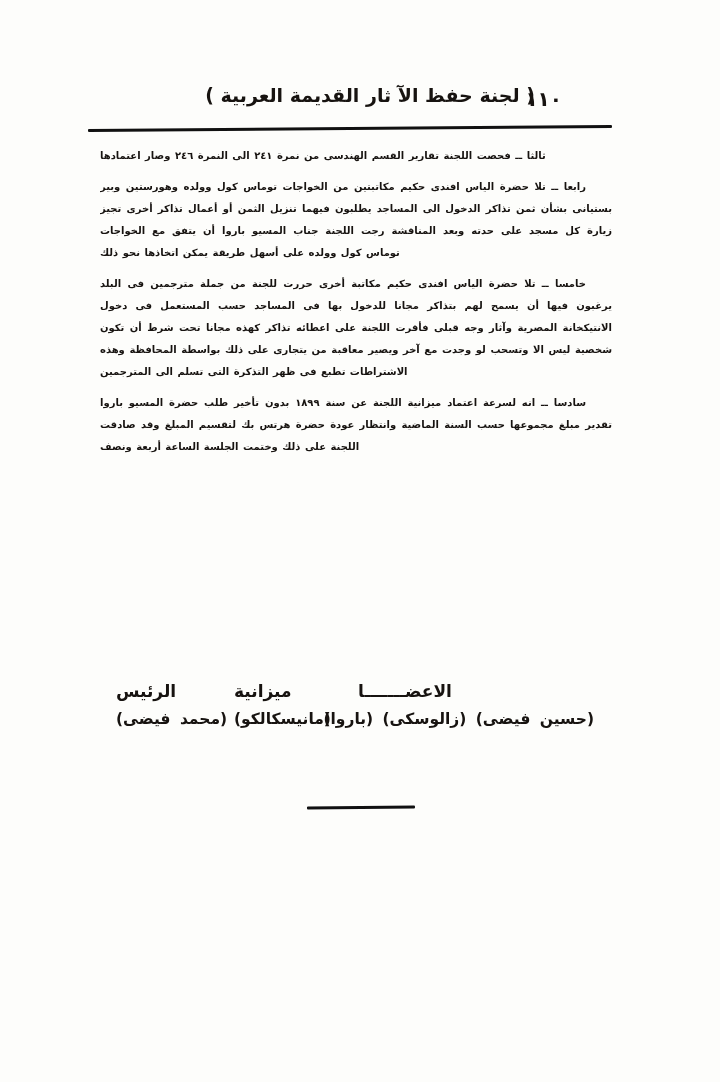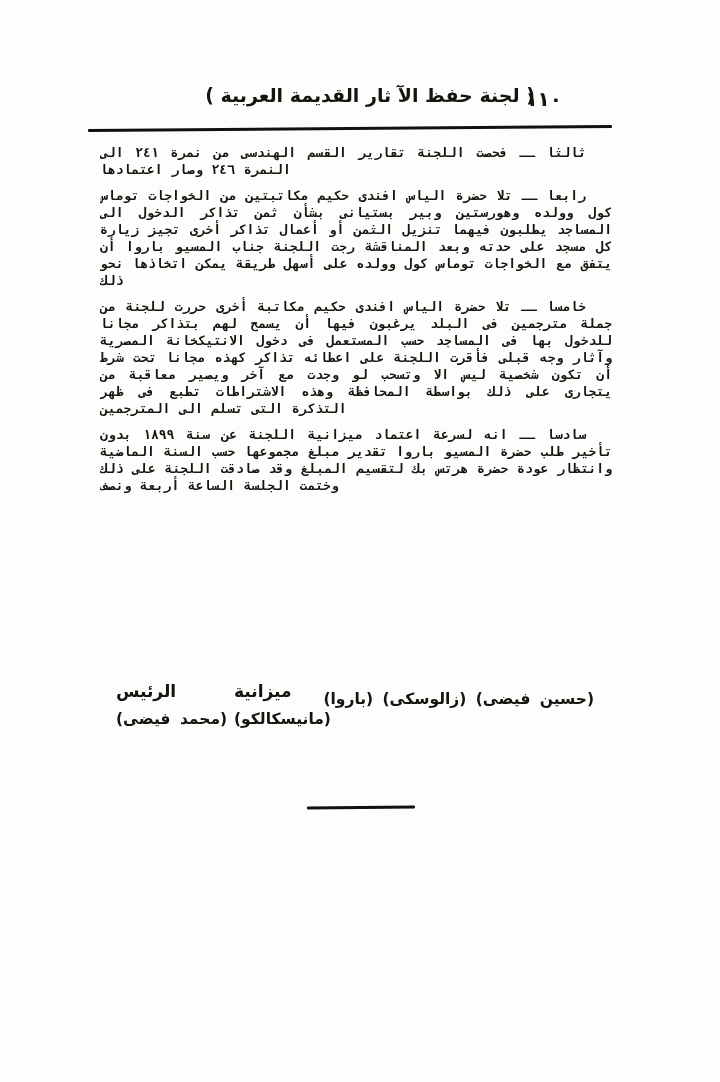--- a/index.html
+++ b/index.html
@@ -40,28 +40,27 @@
     border-radius:1px;
   }
   
   .content {
     position:absolute; top:145px; left:100px;
     width:512px; height:536px;
     direction:rtl;
     overflow:hidden;
   }
   .para {
-    font-size:13px; font-weight:bold;
-    line-height:17px;
+    font-size:10px; font-weight:bold;
+    line-height:22px;
     text-align:justify;
     text-align-last:left;
     text-indent:26px;
     word-spacing:1px;
     margin-bottom:9px;
-    font-family:Liberation Mono, monospace;
   }
   
   .sigs {
     position:absolute; top:681px; left:100px; width:512px;
     direction:rtl;
     display:flex;
     padding-right:18px;
   }
   .sig-col { text-align:left; }
   .sig-col-members   { width:236px; }
@@ -99,20 +98,21 @@
 
   <main class="content">
     <p class="para">ثالثا ــ فحصت اللجنة تقارير القسم الهندسى من نمرة ٢٤١ الى النمرة ٢٤٦ وصار اعتمادها</p>
     <p class="para">رابعا ــ تلا حضرة الياس افندى حكيم مكاتبتين من الخواجات توماس كول وولده وهورستين وبير بستيانى بشأن ثمن تذاكر الدخول الى المساجد يطلبون فيهما تنزيل الثمن أو أعمال تذاكر أخرى تجيز زيارة كل مسجد على حدته وبعد المناقشة رجت اللجنة جناب المسيو باروا أن يتفق مع الخواجات توماس كول وولده على أسهل طريقة يمكن اتخاذها نحو ذلك</p>
     <p class="para">خامسا ــ تلا حضرة الياس افندى حكيم مكاتبة أخرى حررت للجنة من جملة مترجمين فى البلد يرغبون فيها أن يسمح لهم بتذاكر مجانا للدخول بها فى المساجد حسب المستعمل فى دخول الانتيكخانة المصرية وآثار وجه قبلى فأقرت اللجنة على اعطائه تذاكر كهذه مجانا تحت شرط أن تكون شخصية ليس الا وتسحب لو وجدت مع آخر ويصير معاقبة من يتجارى على ذلك بواسطة المحافظة  وهذه الاشتراطات تطبع فى ظهر التذكرة التى تسلم الى المترجمين</p>
     <p class="para">سادسا ــ انه لسرعة اعتماد ميزانية اللجنة عن سنة ١٨٩٩ بدون تأخير طلب حضرة المسيو باروا تقدير مبلغ مجموعها حسب السنة الماضية وانتظار عودة حضرة هرتس بك لتقسيم المبلغ وقد صادقت اللجنة على ذلك  وختمت الجلسة الساعة أربعة ونصف</p>
   </main>
 
   <section class="sigs">
     <div class="sig-col sig-col-members">
+      <div class="sig-title">الاعضـــــــا</div>
       <div class="sig-names">(حسين فيضى)  (زالوسكى)  (باروا)</div>
     </div>
     <div class="sig-col sig-col-secretary">
       <div class="sig-title">ميزانية</div>
       <div class="sig-names">(مانيسكالكو)</div>
     </div>
     <div class="sig-col sig-col-president">
       <div class="sig-title">الرئيس</div>
       <div class="sig-names">(محمد فيضى)</div>
     </div>

